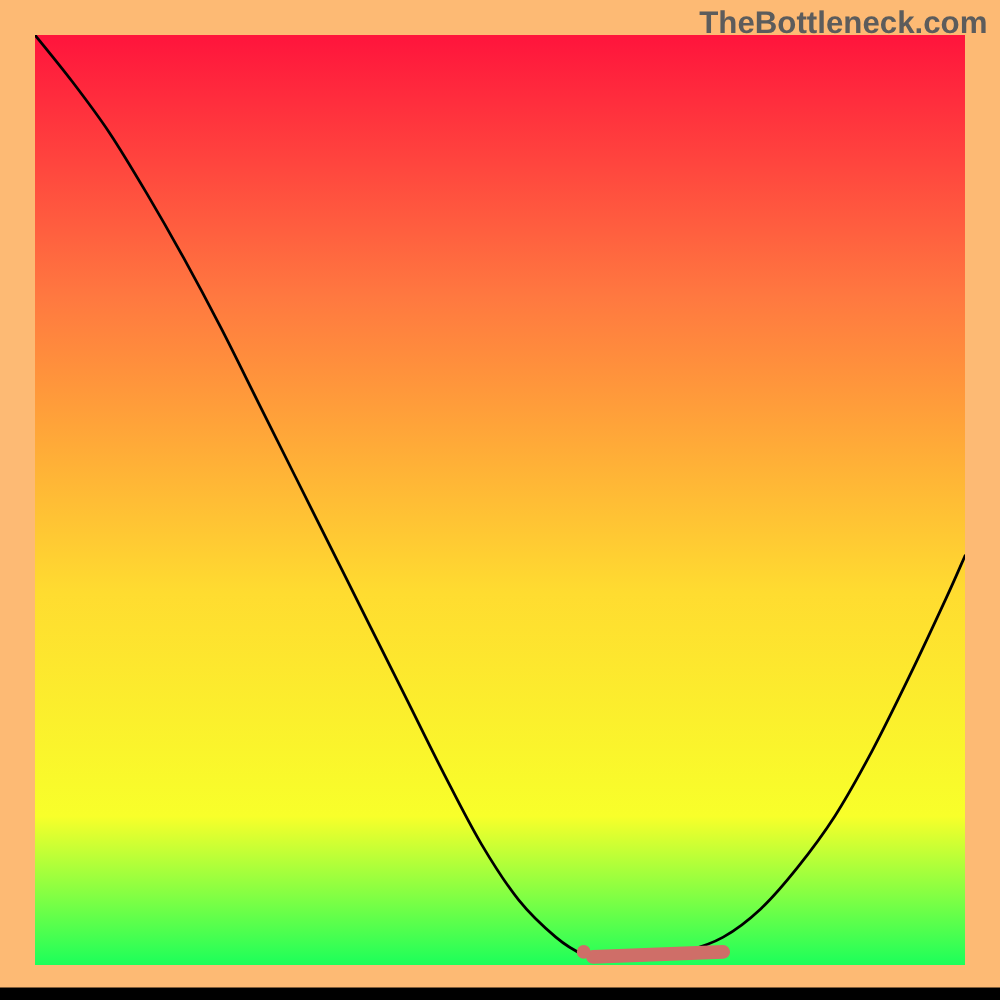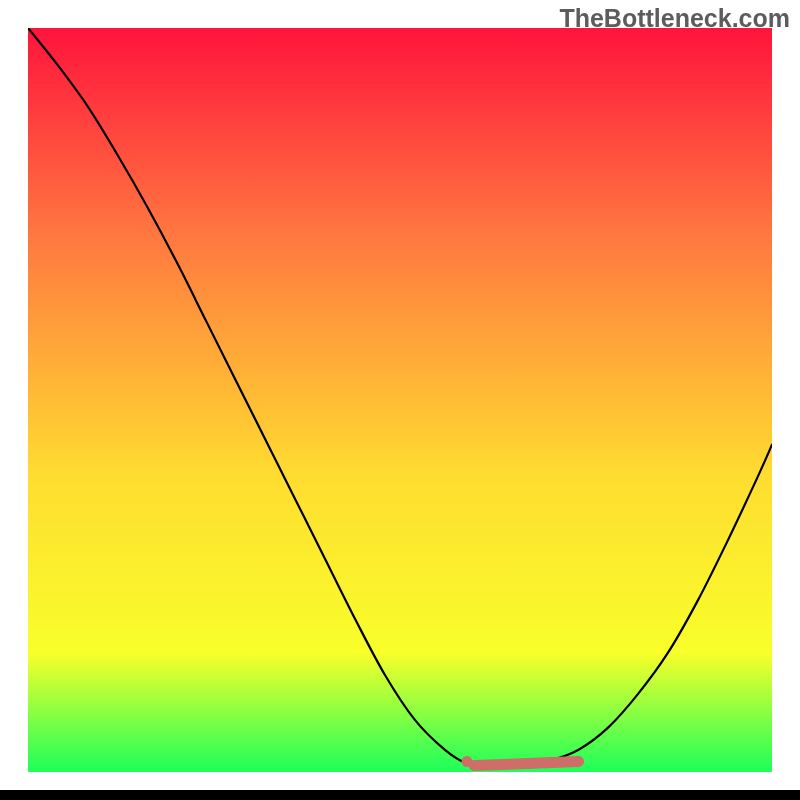--- a/index.html
+++ b/index.html
@@ -9,21 +9,21 @@
     height: 800px;
     background: #000;
     overflow: hidden;
     font-family: Arial, Helvetica, sans-serif;
   }
   .frame {
     position: absolute;
     left: 0; top: 0;
     width: 800px;
     height: 790px;
-    background: #ffffff;
+    background: #fdba74;
   }
   .watermark {
     position: absolute;
     top: 4px;
     right: 10px;
     color: #5c5c5c;
     font-weight: bold;
     font-size: 25px;
     letter-spacing: 0px;
     user-select: none;

